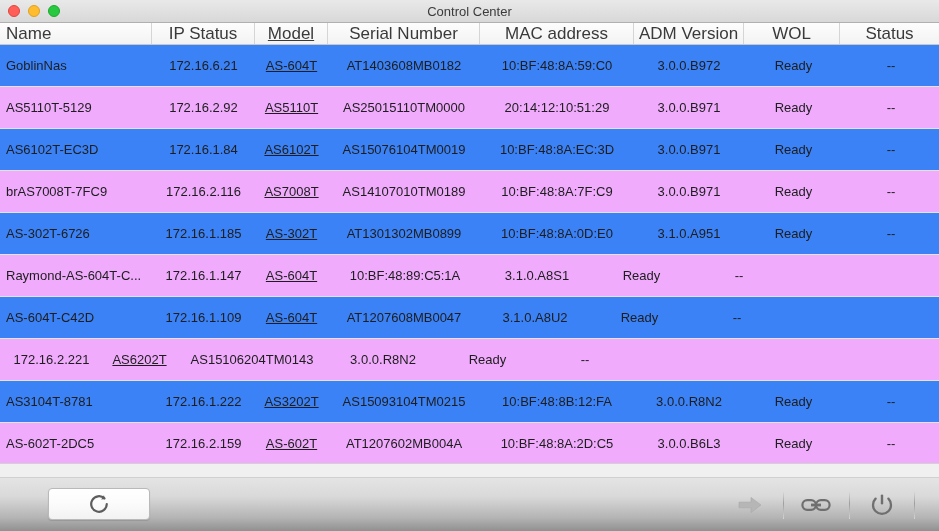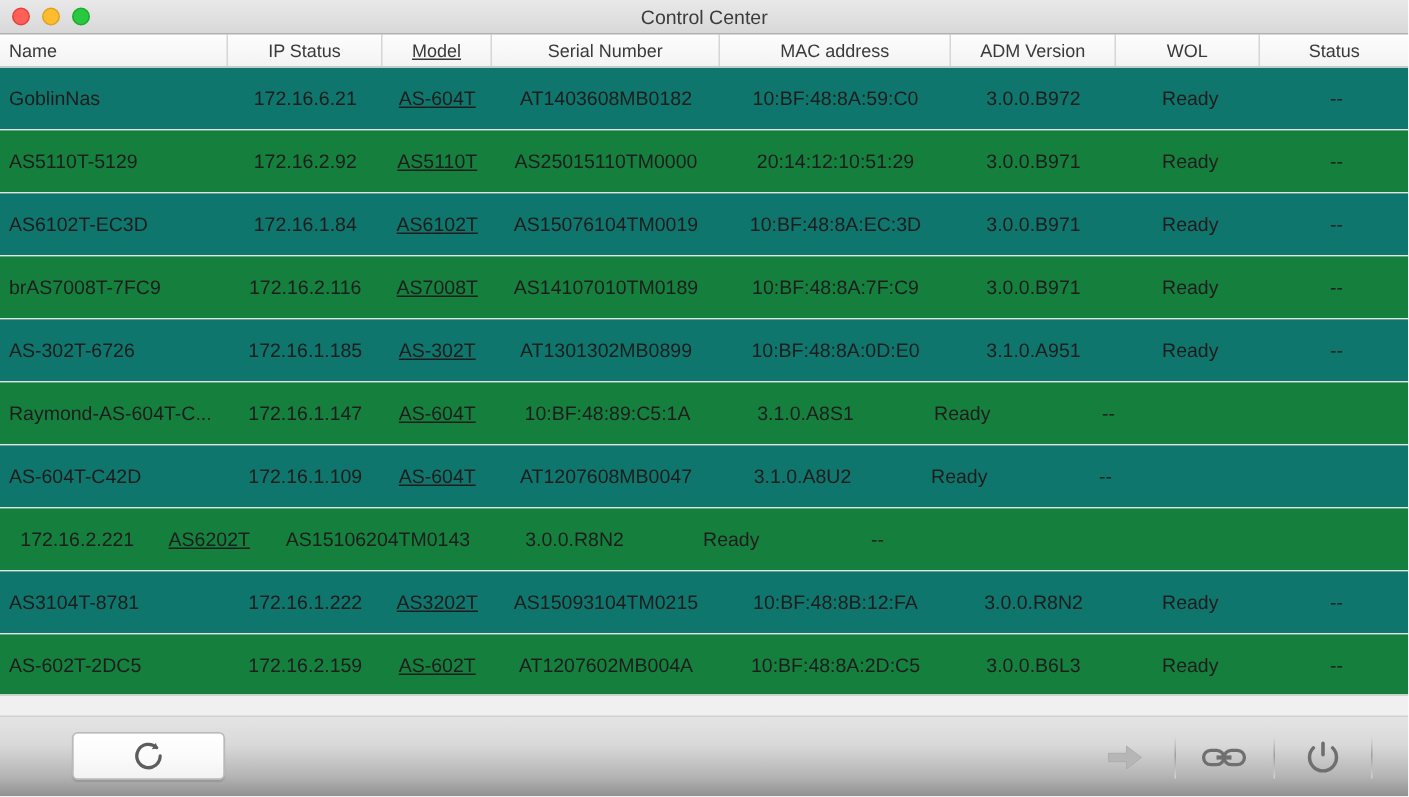--- a/index.html
+++ b/index.html
@@ -59,21 +59,21 @@
   
   .col-header {
     height: 22px;
     flex: 0 0 22px;
     display: flex;
     background: linear-gradient(to bottom, #fdfdfd 0%, #f3f3f3 100%);
     border-bottom: 1px solid #c8c8c8;
     box-sizing: border-box;
   }
   .col-header .cell {
-    font-size: 12px;
+    font-size: 17px;
     color: #3a3a3a;
     display: flex;
     align-items: center;
     justify-content: center;
     box-sizing: border-box;
     border-right: 1px solid #d5d5d5;
     overflow: hidden;
     white-space: nowrap;
   }
   .col-header .cell:last-child { border-right: none; }
@@ -88,22 +88,22 @@
     overflow: hidden;
     background: #ffffff;
   }
   .row {
     height: 42px;
     display: flex;
     align-items: center;
     border-bottom: 1px solid #e3e3e3;
     box-sizing: border-box;
   }
-  .row.odd  { background: #0f766e; }
-  .row.even { background: #15803d; }
+  .row.odd  { background: #3b82f6; }
+  .row.even { background: #f0abfc; }
   .row .cell {
     font-size: 13px;
     color: #1d1d1d;
     display: flex;
     align-items: center;
     justify-content: center;
     box-sizing: border-box;
     overflow: hidden;
     white-space: nowrap;
     text-overflow: ellipsis;

